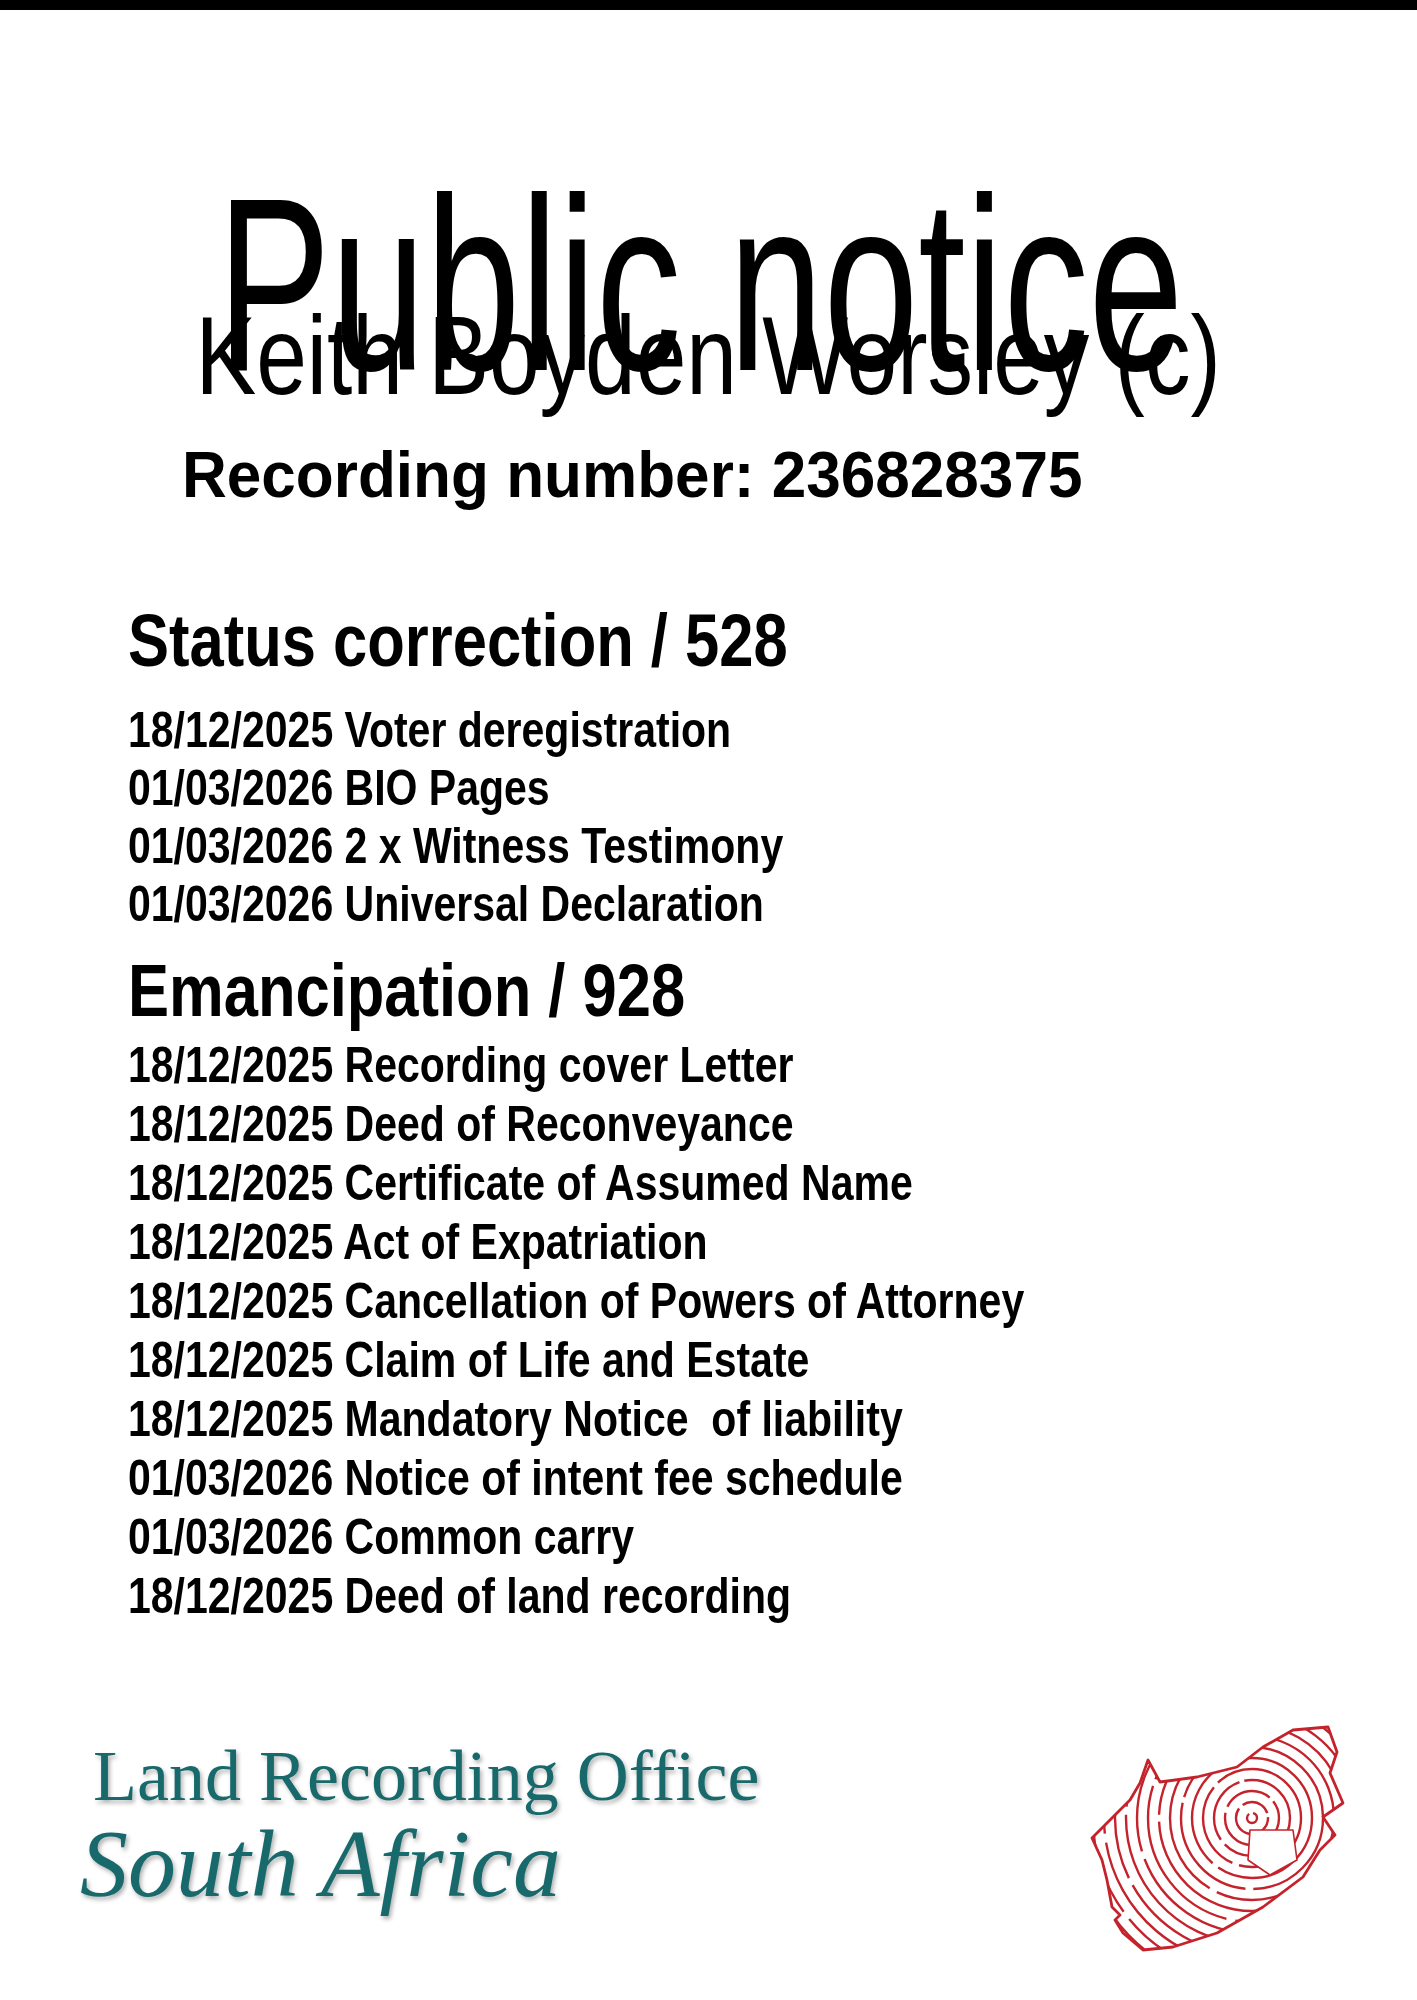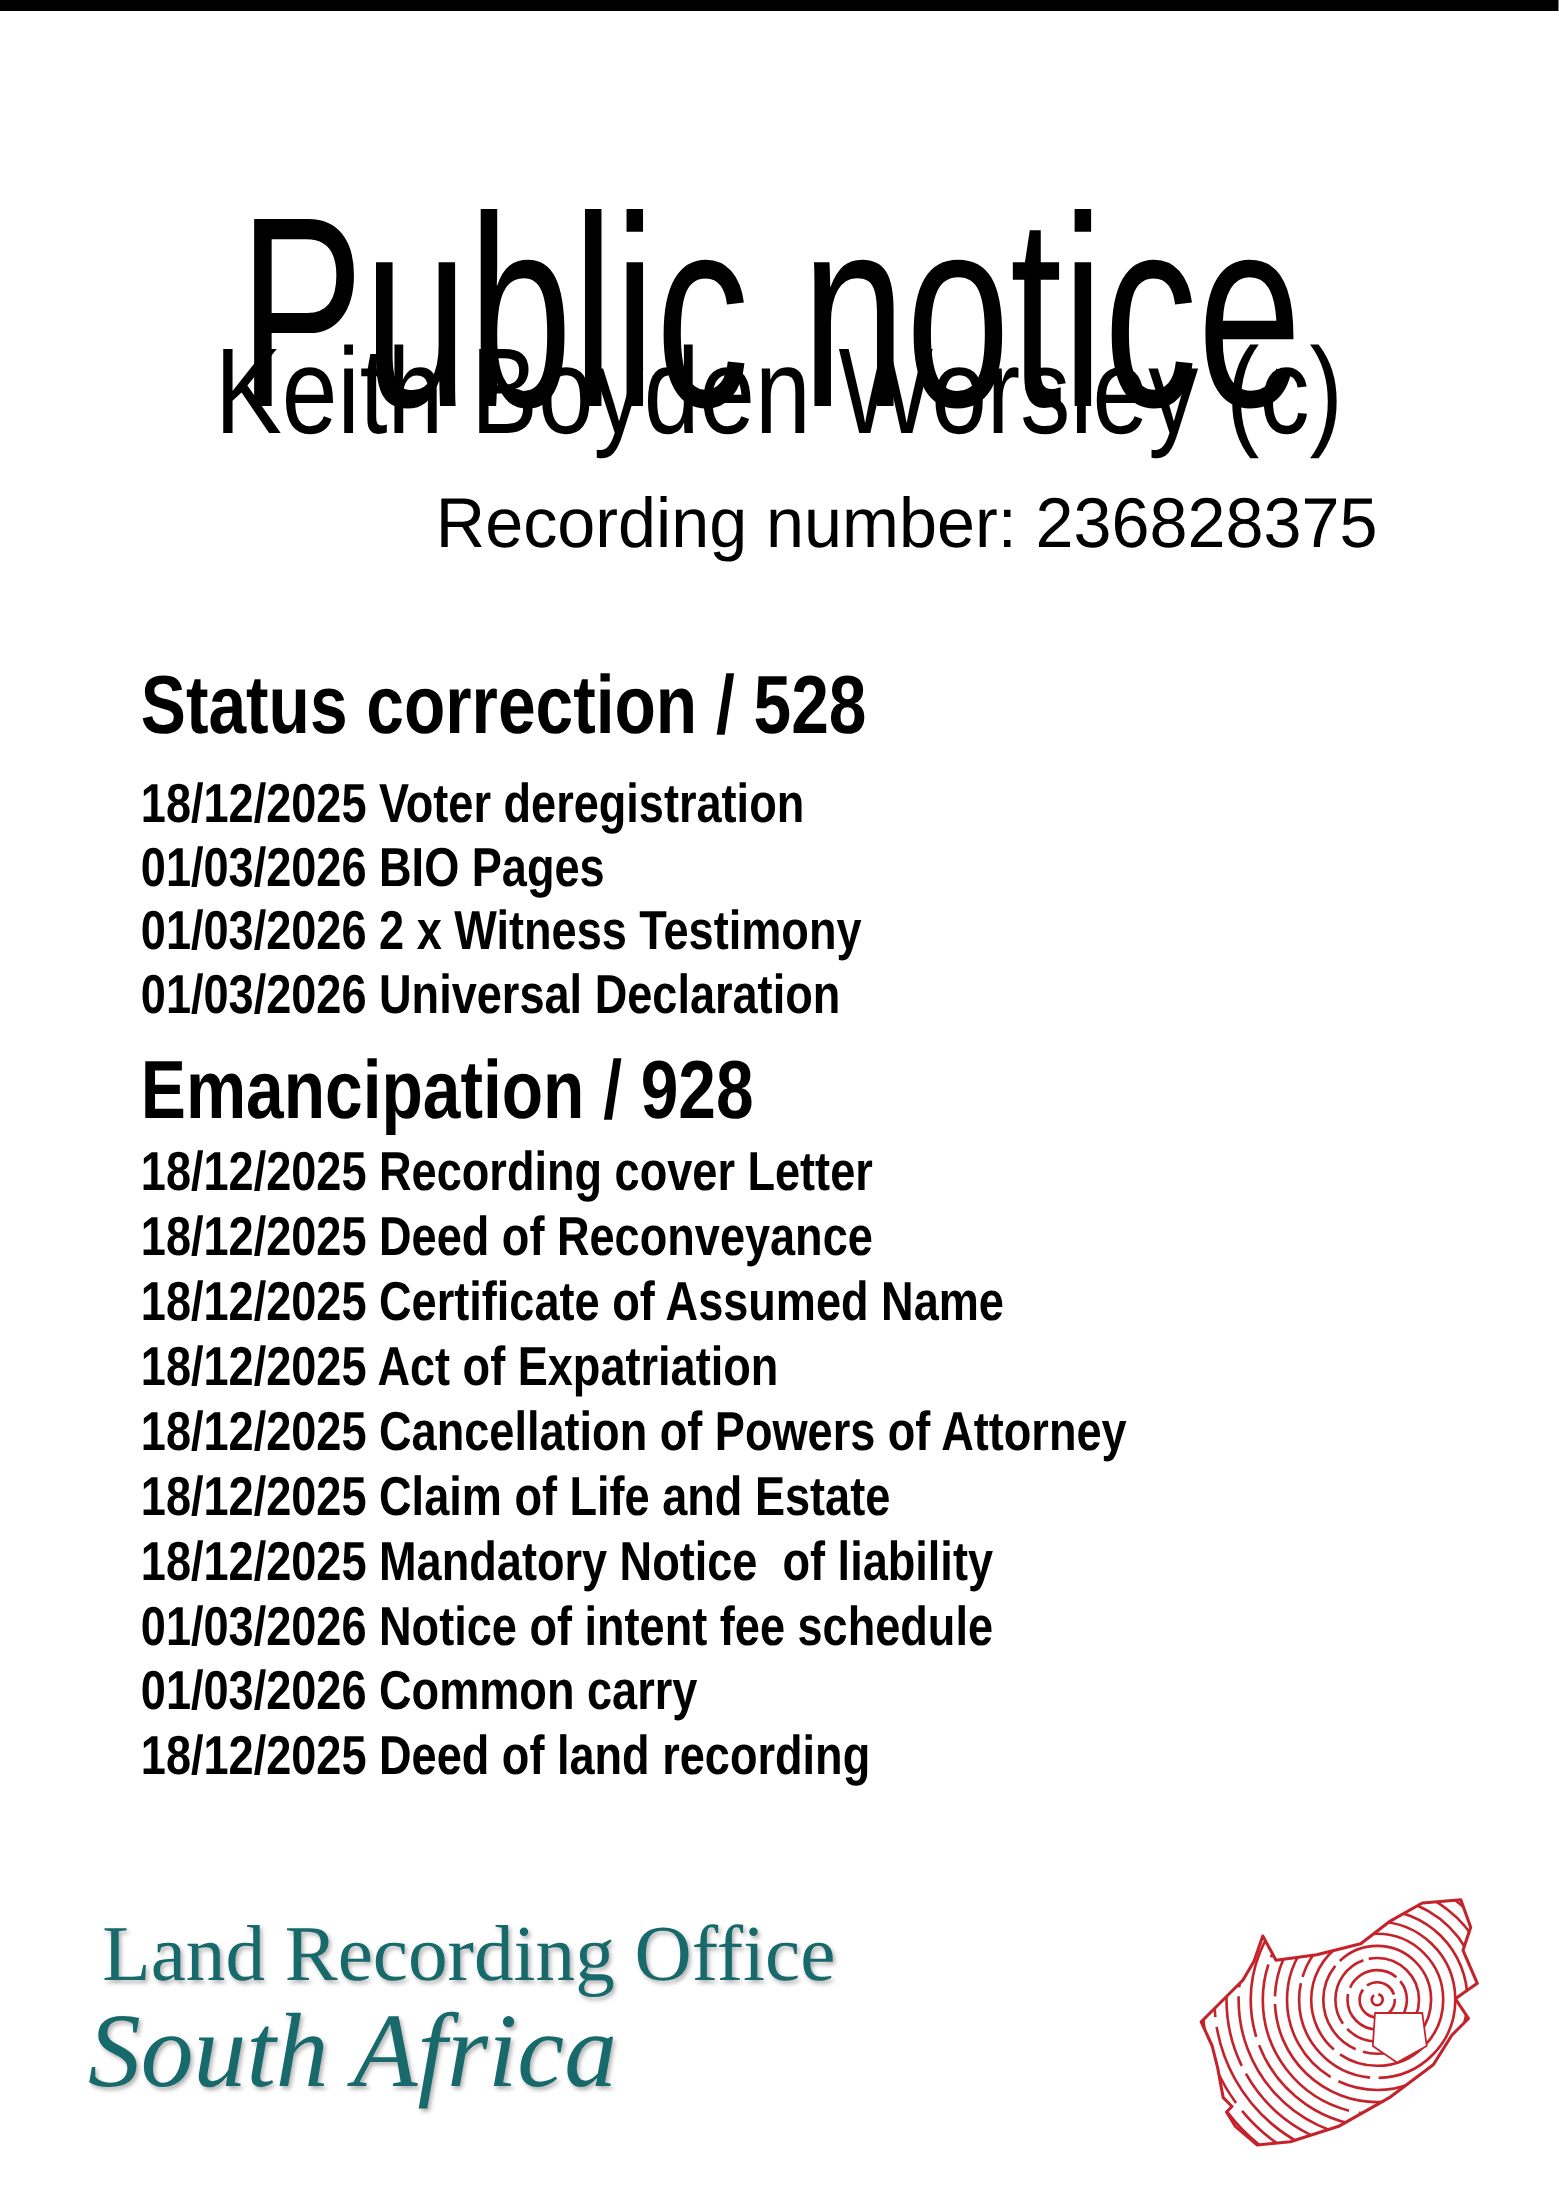--- a/index.html
+++ b/index.html
@@ -10,22 +10,22 @@
   .topbar{position:absolute;top:0;left:0;width:1417px;height:10px;background:var(--bar,#000);}
   
   .title{position:absolute;top:-4px;left:0;width:1417px;text-align:left;
          font-size:247px;line-height:247px;font-weight:400;white-space:nowrap;}
   .title .squeeze{display:inline-block;transform:scaleX(0.69);transform-origin:center;}
   
   .subject{position:absolute;top:301px;left:0;width:1417px;text-align:center;
            font-size:111px;line-height:111px;font-weight:400;white-space:nowrap;}
   .subject .squeeze{display:inline-block;transform:scaleX(0.82);transform-origin:center;}
   
-  .recnum{position:absolute;top:443px;left:0;width:1265px;text-align:right;
-          font-size:64px;line-height:64px;font-weight:400;white-space:nowrap;}
+  .recnum{position:absolute;top:443px;left:0;width:1265px;text-align:center;
+          font-size:64px;line-height:64px;font-weight:700;white-space:nowrap;}
   .recnum .squeeze{display:inline-block;transform:scaleX(0.97);transform-origin:center;}
   
   .sec-heading{position:absolute;left:128px;font-size:75px;line-height:75px;font-weight:700;
                white-space:nowrap;transform:scaleX(0.82);transform-origin:left;margin:0;}
   .sec-heading.h0{top:603px;}
   .sec-heading.h1{top:953px;}
   
   ul.items{position:absolute;left:128px;margin:0;padding:0;list-style:none;
            font-size:50px;font-weight:700;white-space:pre;
            transform:scaleX(0.82);transform-origin:left;}

